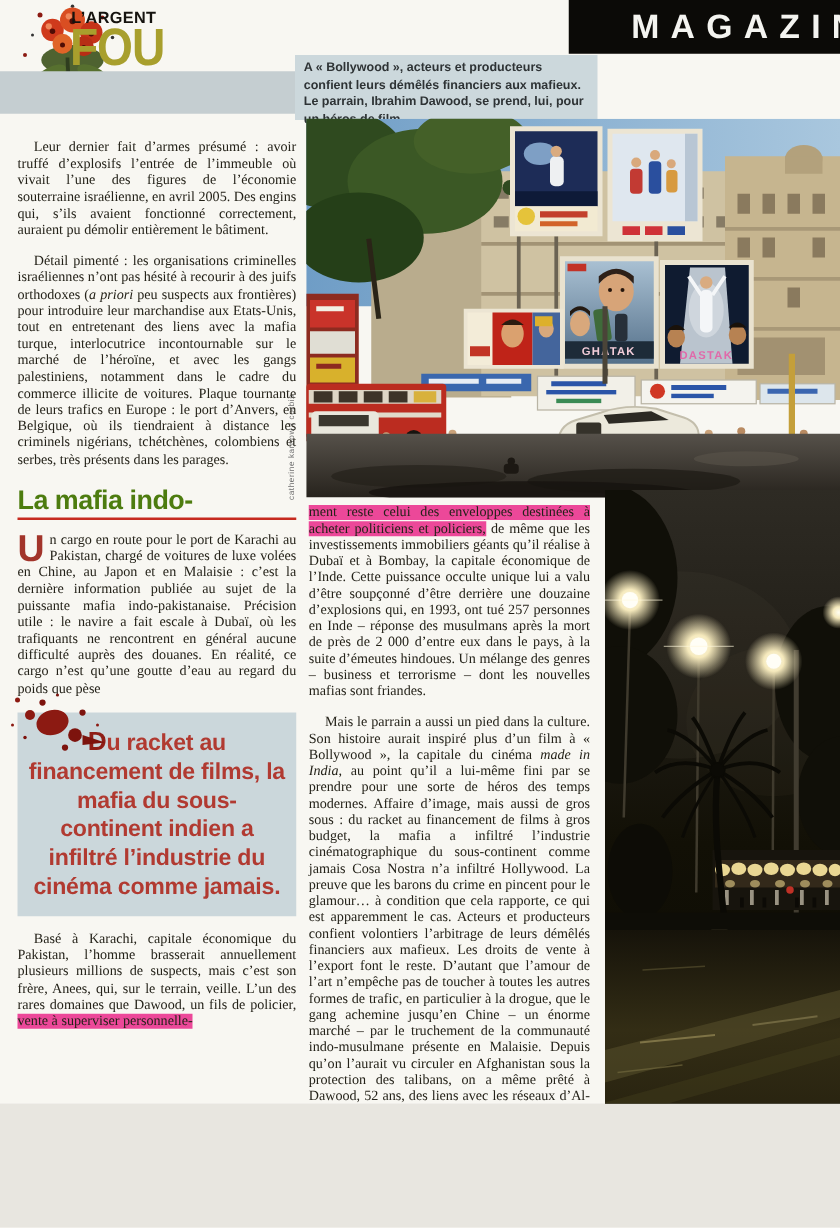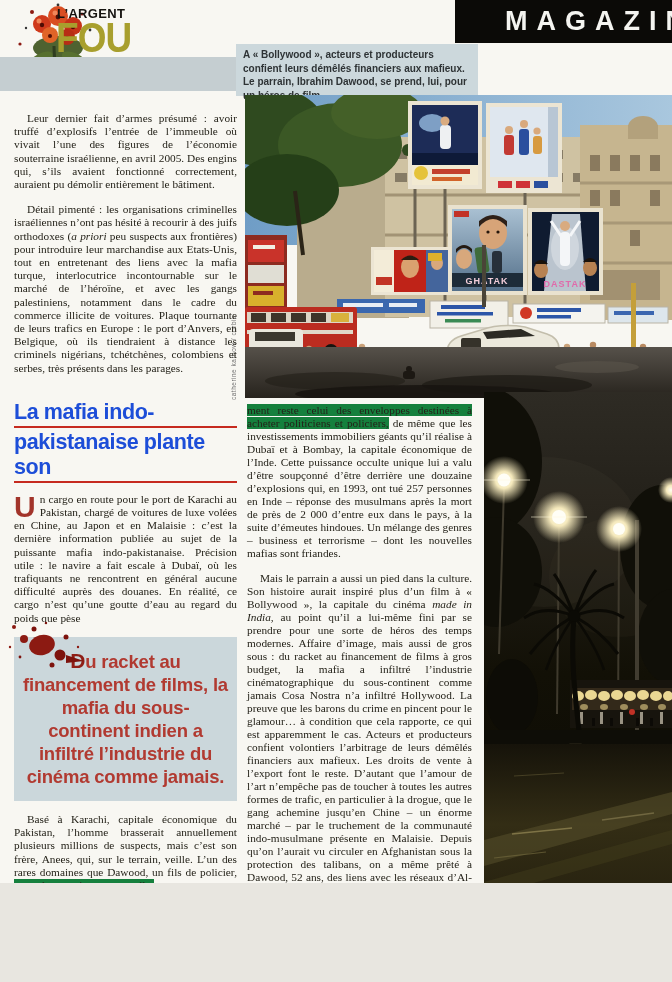--- a/index.html
+++ b/index.html
@@ -26,25 +26,25 @@
           transform:rotate(180deg);font:400 6.5px "Liberation Sans",sans-serif;color:#6f6f6f;
           letter-spacing:.5px;white-space:nowrap;}
   
   .col{position:absolute;font-size:11.3px;line-height:13.2px;color:#242219;text-align:justify;}
   .col-left{left:14px;top:100px;width:223px;}
   .col-mid{left:247px;top:404px;width:225px;line-height:13px;}
   .col p{margin:0;}
   .col p.sp{margin-top:12px;}
   .ind{text-indent:13px;}
   .arrow{font-family:"DejaVu Sans",sans-serif;font-size:10px;margin-right:5px;color:#15130f;}
-  .hl{background:#15803d;}
+  .hl{background:#ec4899;}
   em{font-style:italic;}
   
-  h2{margin:25px 0 10px;font:800 21.5px/25px "Liberation Sans",sans-serif;letter-spacing:-.4px;
-     color:#1d4ed8;text-align:left;}
+  h2{margin:13px 0 10px;font:800 21.5px/25px "Liberation Sans",sans-serif;letter-spacing:-.4px;
+     color:#4d7c0f;text-align:left;}
   .h-line{display:block;padding-bottom:1px;margin-bottom:2px;border-bottom:2.5px solid;}
   .h-red{border-color:#c62a1f;}
   .h-gold{border-color:#dda318;}
   
   .dropcap{float:left;font:800 30px/25px "Liberation Sans",sans-serif;color:#a2342a;
            padding:1px 4px 0 0;}
   
   .pullquote{position:relative;margin:12px 0 10px;background:#cbd7db;padding:12px 8px 13px;
              text-align:center;}
   .pullquote p{font:700 18.5px/23px "Liberation Sans",sans-serif;color:#b13a31;letter-spacing:-.2px;}
@@ -379,21 +379,20 @@
     </g>
   </svg>
   <div class="credit">catherine karnow / corbis</div>
 
   <div class="col col-left">
     <p class="ind sp">Leur dernier fait d’armes présumé : avoir truffé d’explosifs l’entrée de l’immeuble où vivait l’une des figures de l’économie souterraine israélienne, en avril 2005. Des engins qui, s’ils avaient fonctionné correctement, auraient pu démolir entièrement le bâtiment.</p>
     <p class="ind sp"><span>Détail pimenté : les organisations criminelles israéliennes n’ont pas hésité à recourir à des juifs orthodoxes (</span><em>a priori</em><span> peu suspects aux frontières) pour introduire leur marchandise aux Etats-Unis, tout en entretenant des liens avec la mafia turque, interlocutrice incontournable sur le marché de l’héroïne, et avec les gangs palestiniens, notamment dans le cadre du commerce illicite de voitures. Plaque tournante de leurs trafics en Europe : le port d’Anvers, en Belgique, où ils tiendraient à distance les criminels nigérians, tchétchènes, colombiens et serbes, très présents dans les parages.</span></p>
 
     <h2>
       <span class="h-line h-red">La mafia indo-</span>
-      <span class="h-line h-red">pakistanaise plante son</span>
     </h2>
 
     <p><span class="dropcap">U</span><span>n cargo en route pour le port de Karachi au Pakistan, chargé de voitures de luxe volées en Chine, au Japon et en Malaisie : c’est la dernière information publiée au sujet de la puissante mafia indo-pakistanaise. Précision utile : le navire a fait escale à Dubaï, où les trafiquants ne rencontrent en général aucune difficulté auprès des douanes. En réalité, ce cargo n’est qu’une goutte d’eau au regard du poids que pèse</span></p>
 
     <div class="pullquote">
       <svg class="splatter" viewBox="0 0 80 56">
         <ellipse cx="34" cy="28" rx="13" ry="10" fill="#8c1a12" transform="rotate(-15 34 28)"></ellipse>
         <circle cx="52" cy="38" r="5.5" fill="#7d130d"></circle>
         <circle cx="16" cy="22" r="4" fill="#8c1a12"></circle>
         <circle cx="58" cy="20" r="2.5" fill="#7d130d"></circle>

